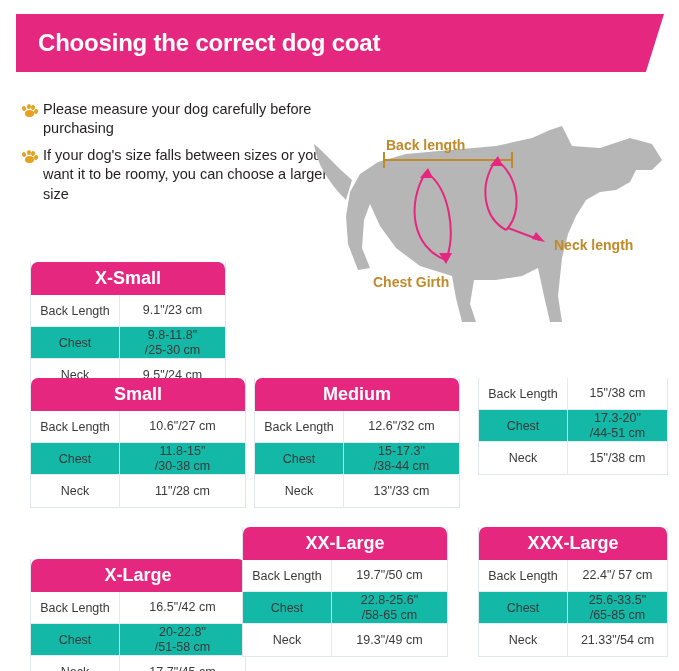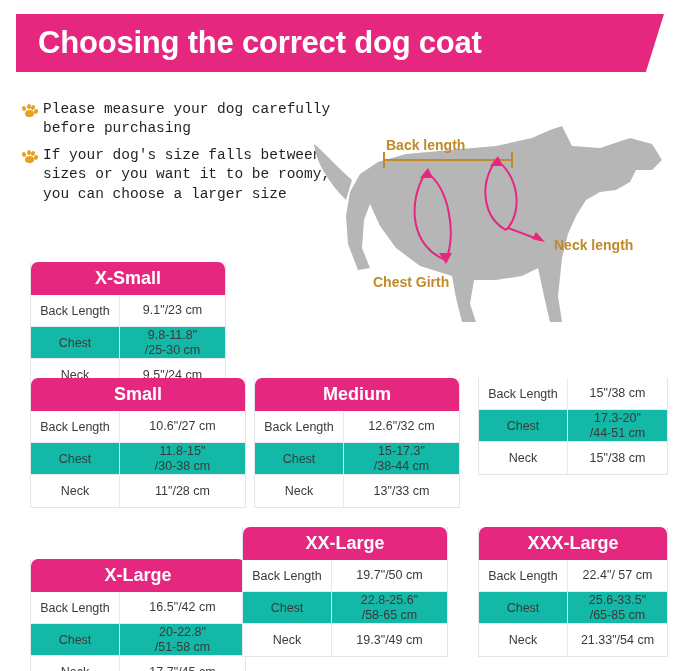--- a/index.html
+++ b/index.html
@@ -23,32 +23,31 @@
     left: 16px; top: 14px;
     width: 648px; height: 58px;
     background: #e6277f;
     display: flex;
     align-items: center;
     padding-left: 22px;
     clip-path: polygon(0 0, 100% 0, 97.2% 100%, 0 100%);
   }
   .header-title {
     color: #ffffff;
-    font-size: 31px;
+    font-size: 24px;
     font-weight: bold;
     letter-spacing: -0.2px;
     white-space: nowrap;
   }
 
   
   .notes {
     position: absolute;
     left: 22px; top: 100px;
     width: 320px;
-    font-family: Liberation Mono, monospace;
   }
   .note {
     display: flex;
     align-items: flex-start;
     margin-bottom: 8px;
   }
   .paw {
     width: 15px;
     height: 15px;
     flex: 0 0 15px;

